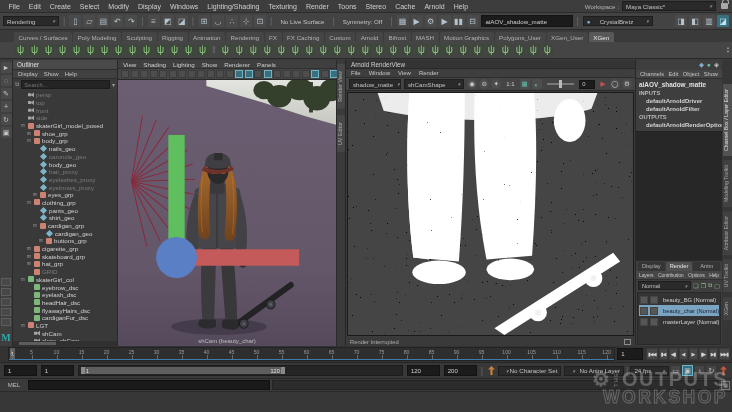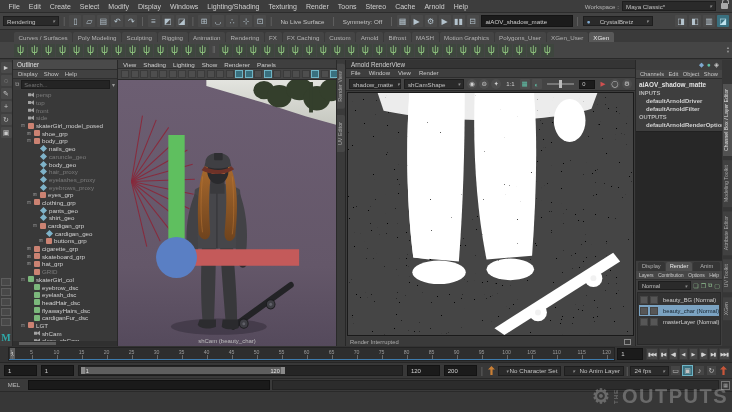--- a/index.html
+++ b/index.html
@@ -879,15 +879,16 @@
   </div>
 
   <div id="helpline"></div>
 
   <div id="watermark">
     <div id="wm-row1">
       <span id="wm-gear">⚙</span>
       <span id="wm-the">THE</span>
       <span id="wm-title">OUTPUTS</span>
     </div>
+    <div id="wm-sub">WORKSHOP</div>
   </div>
 
 </div>
 
 </body></html>

